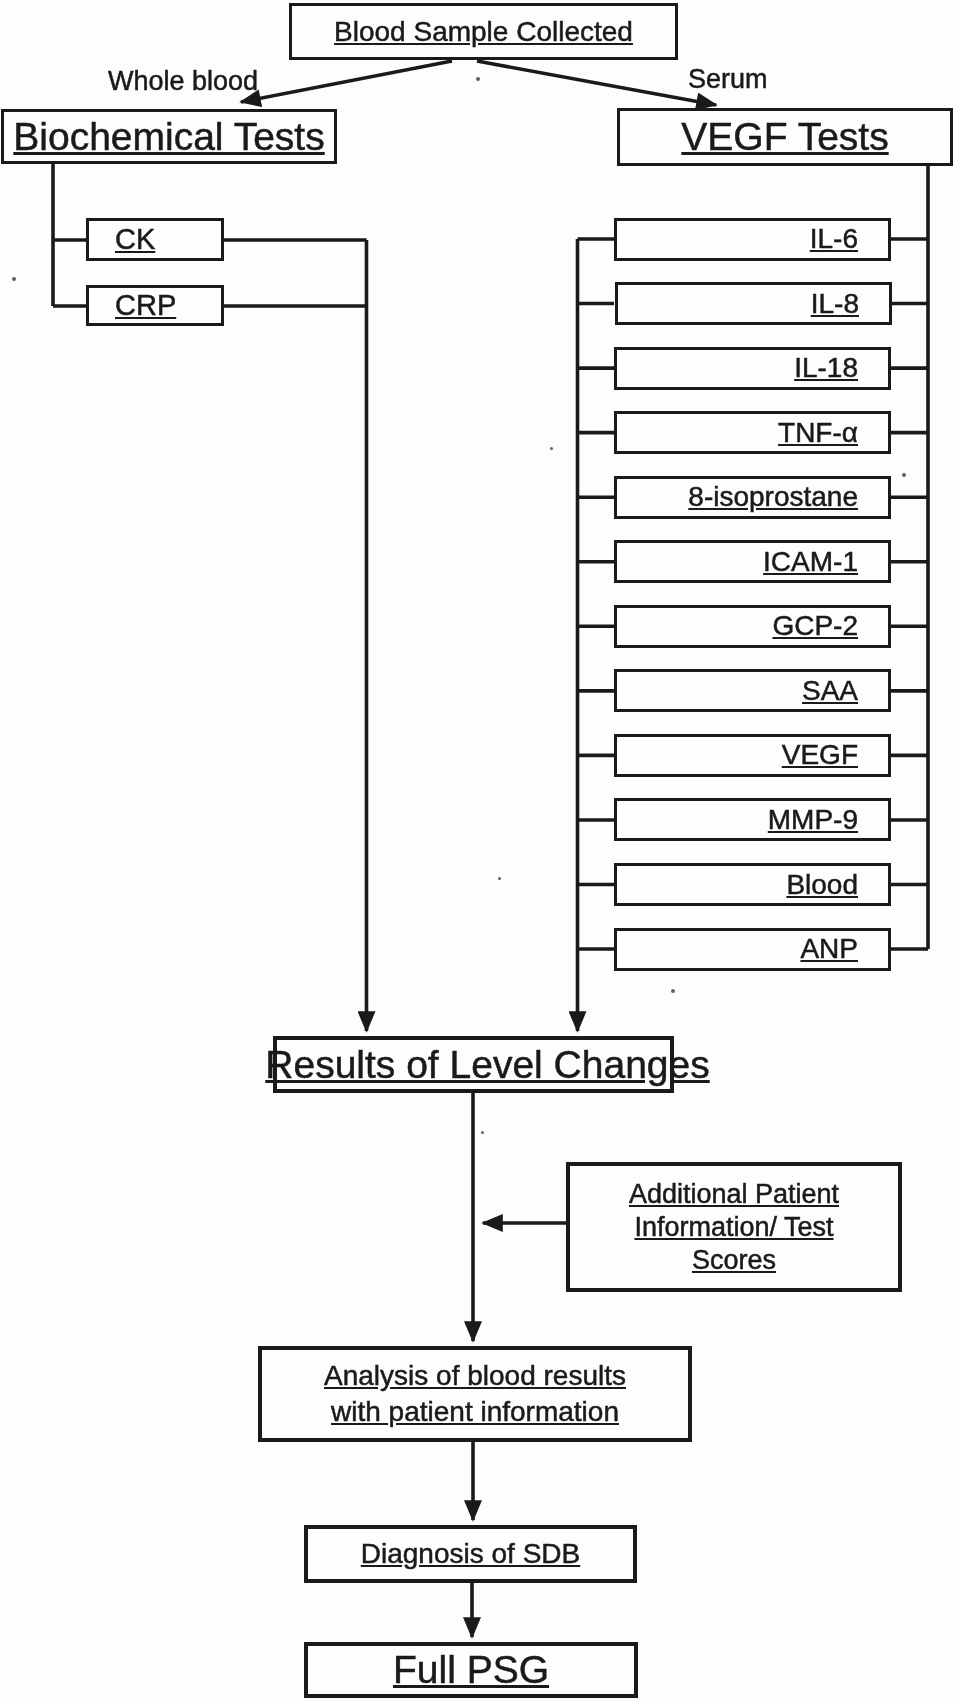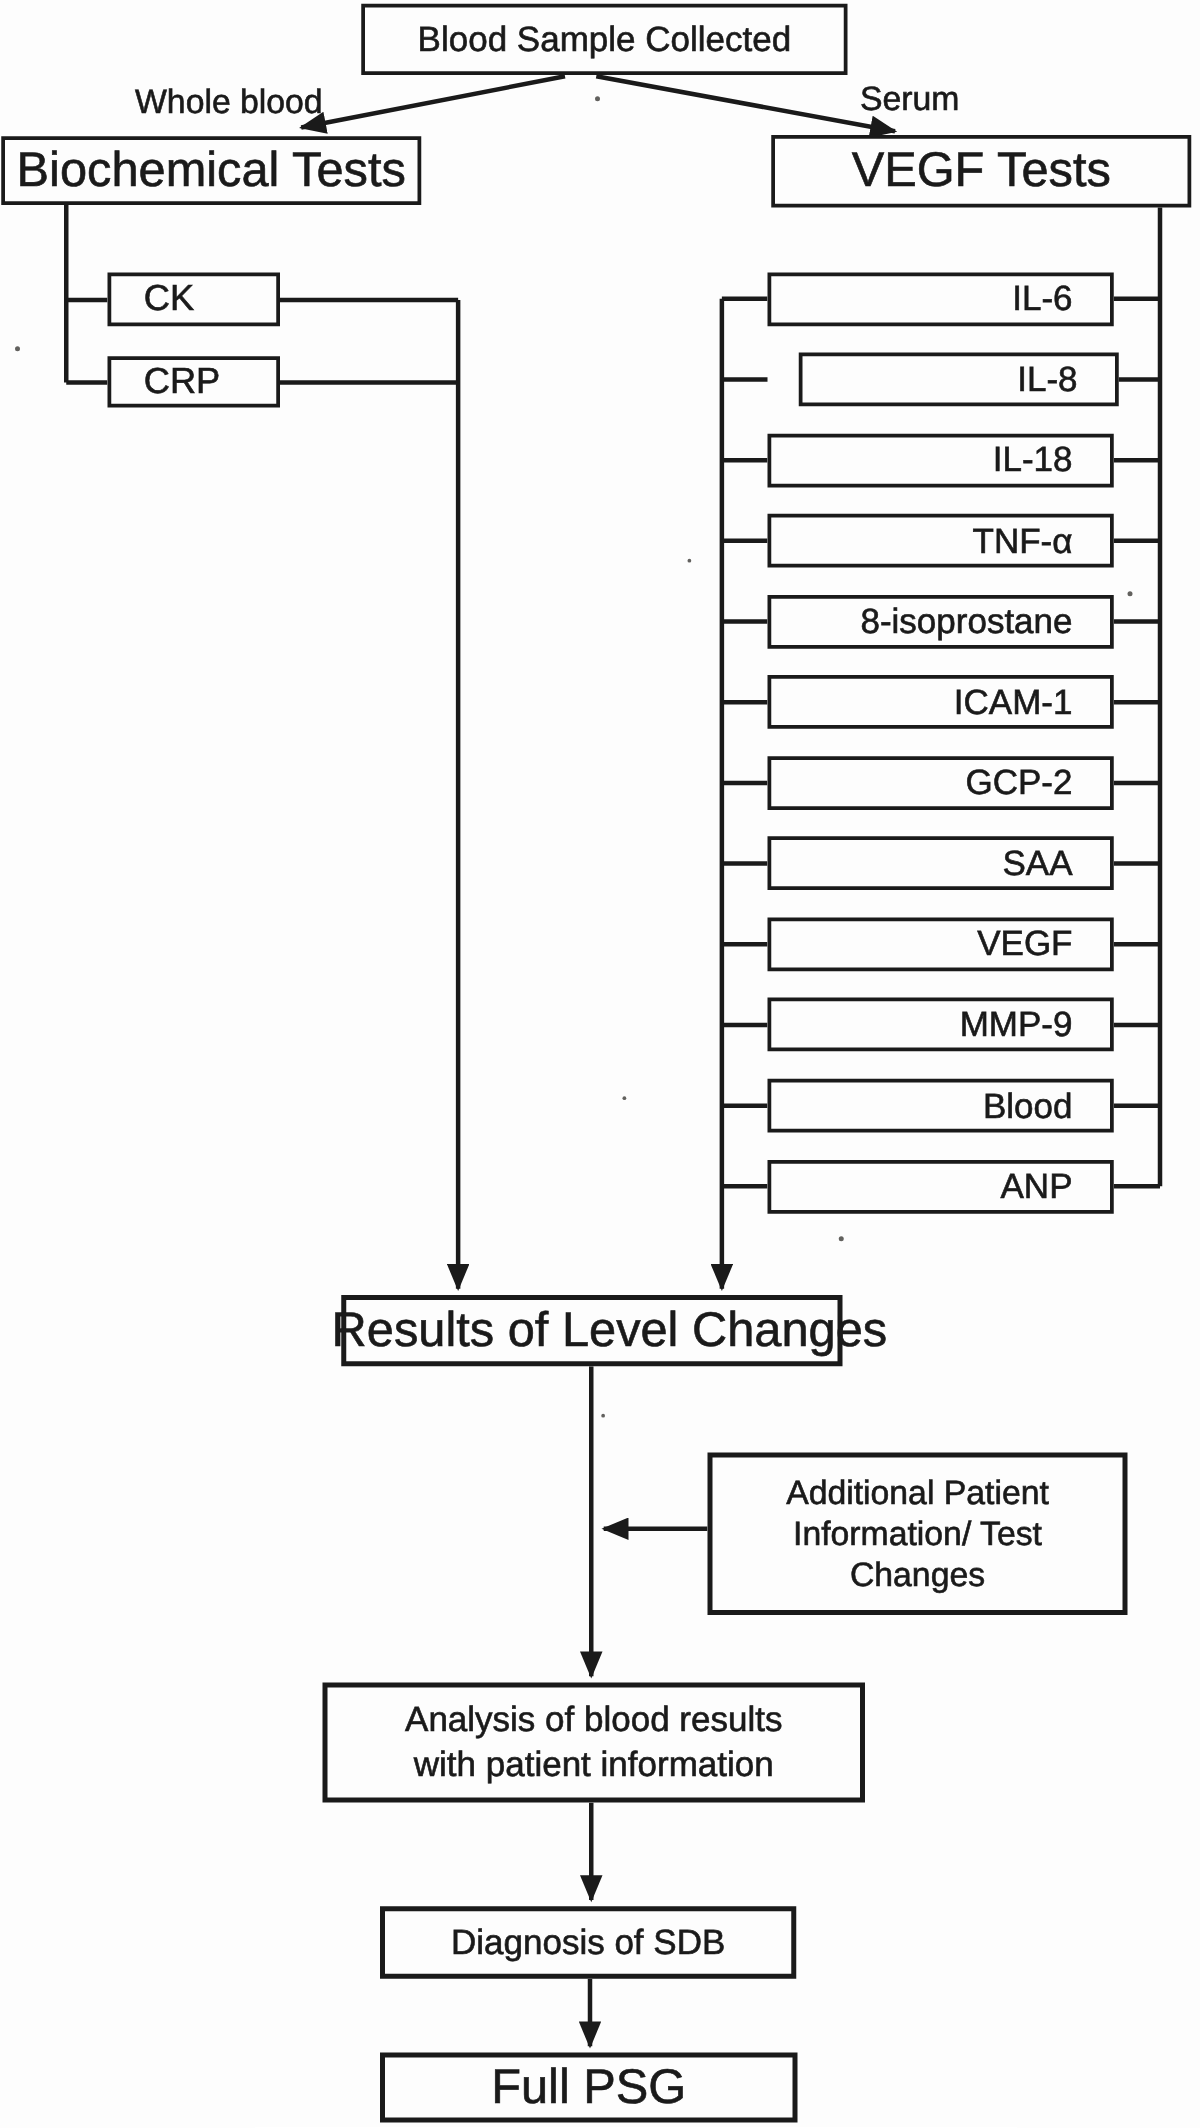--- a/index.html
+++ b/index.html
@@ -11,21 +11,21 @@
   }
   #wires { position:absolute; left:0; top:0; width:960px; height:1702px; }
   #wires line { stroke:var(--ink); stroke-width:3.6; }
   #arrowhead path { fill:var(--ink); }
   .box {
     position:absolute; box-sizing:border-box;
     background:var(--paper); border:3px solid var(--ink);
     display:flex; align-items:center; justify-content:center;
     text-align:center; color:var(--ink);
     -webkit-text-stroke:0.5px var(--ink);
-    white-space:nowrap; z-index:2;
+    white-space:nowrap; z-index:2;text-decoration:underline;
   }
   .thick { border-width:4px; }
   .fs28 { font-size:28px; }
   .fs29 { font-size:39px; }
   .fs27 { font-size:27px; }
   .multiline { white-space:normal; line-height:33px; flex-direction:column; }
   .multiline span { display:block; white-space:nowrap; }
   .elisa-item { justify-content:flex-end; padding-right:30px; font-size:28px; }
   .biochem-item { justify-content:flex-start; padding-left:26px; font-size:29px; }
   .freelabel {
@@ -107,40 +107,40 @@
       <span>VEGF Tests</span>
     </div>
 
   <div class="box fs29 thick" style="left:273px; top:1036px; width:401px; height:57px;padding-left:28px;">
       <span>Results of Level Changes</span>
     </div>
 
   <div class="box fs27 thick multiline" style="left:566px; top:1162px; width:336px; height:130px;">
       <span>Additional Patient</span>
       <span>Information/ Test</span>
-      <span>Changes</span>
+      <span>Scores</span>
   </div>
 
   <div class="box fs28 thick multiline" style="left:258px; top:1346px; width:434px; height:96px; line-height:36px;">
       <span>Analysis of blood results</span>
       <span>with patient information</span>
   </div>
 
   <div class="box fs28 thick" style="left:304px; top:1525px; width:333px; height:58px;">
       <span>Diagnosis of SDB</span>
     </div>
 
   <div class="box fs29 thick" style="left:304px; top:1642px; width:334px; height:56px;">
       <span>Full PSG</span>
     </div>
 
 <div class="box biochem-item" style="left: 86px; top: 218px; width: 138px; height: 43px;">CK</div>
     <div class="box biochem-item" style="left: 86px; top: 285px; width: 138px; height: 41px;">CRP</div>
     <div class="box elisa-item" style="left: 614px; top: 217.5px; width: 277px; height: 43px;">IL-6</div>
-    <div class="box elisa-item" style="left: 639px; top: 282.05px; width: 256px; height: 43px;">IL-8</div>
+    <div class="box elisa-item" style="left: 615px; top: 282.05px; width: 277px; height: 43px;">IL-8</div>
     <div class="box elisa-item" style="left: 614px; top: 346.6px; width: 277px; height: 43px;">IL-18</div>
     <div class="box elisa-item" style="left: 614px; top: 411.15px; width: 277px; height: 43px;">TNF-α</div>
     <div class="box elisa-item" style="left: 614px; top: 475.7px; width: 277px; height: 43px;">8-isoprostane</div>
     <div class="box elisa-item" style="left: 614px; top: 540.25px; width: 277px; height: 43px;">ICAM-1</div>
     <div class="box elisa-item" style="left: 614px; top: 604.8px; width: 277px; height: 43px;">GCP-2</div>
     <div class="box elisa-item" style="left: 614px; top: 669.35px; width: 277px; height: 43px;">SAA</div>
     <div class="box elisa-item" style="left: 614px; top: 733.9px; width: 277px; height: 43px;">VEGF</div>
     <div class="box elisa-item" style="left: 614px; top: 798.45px; width: 277px; height: 43px;">MMP-9</div>
     <div class="box elisa-item" style="left: 614px; top: 863px; width: 277px; height: 43px;">Blood</div>
     <div class="box elisa-item" style="left: 614px; top: 927.55px; width: 277px; height: 43px;">ANP</div>

